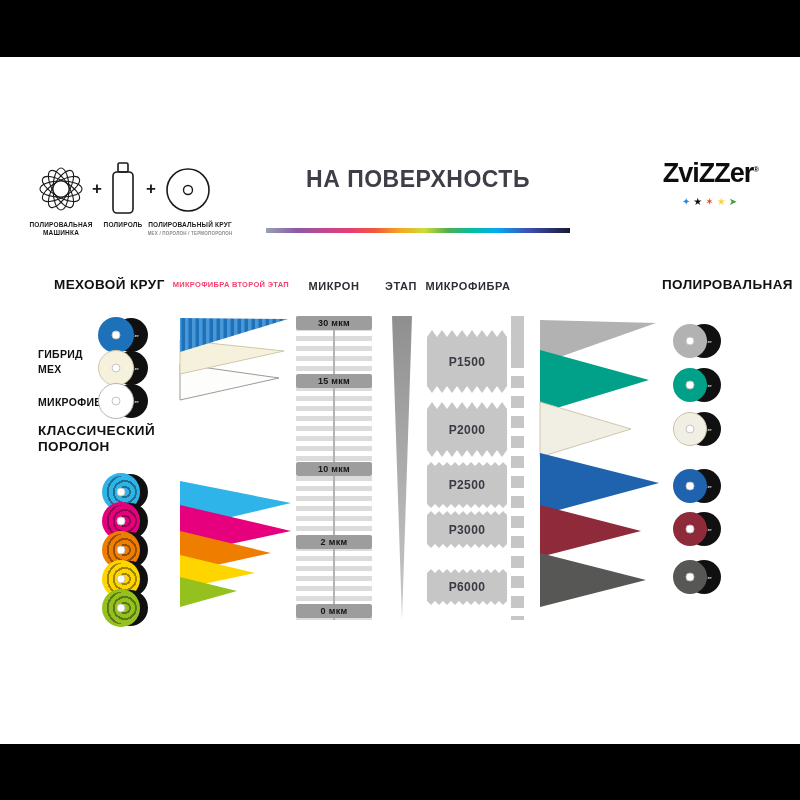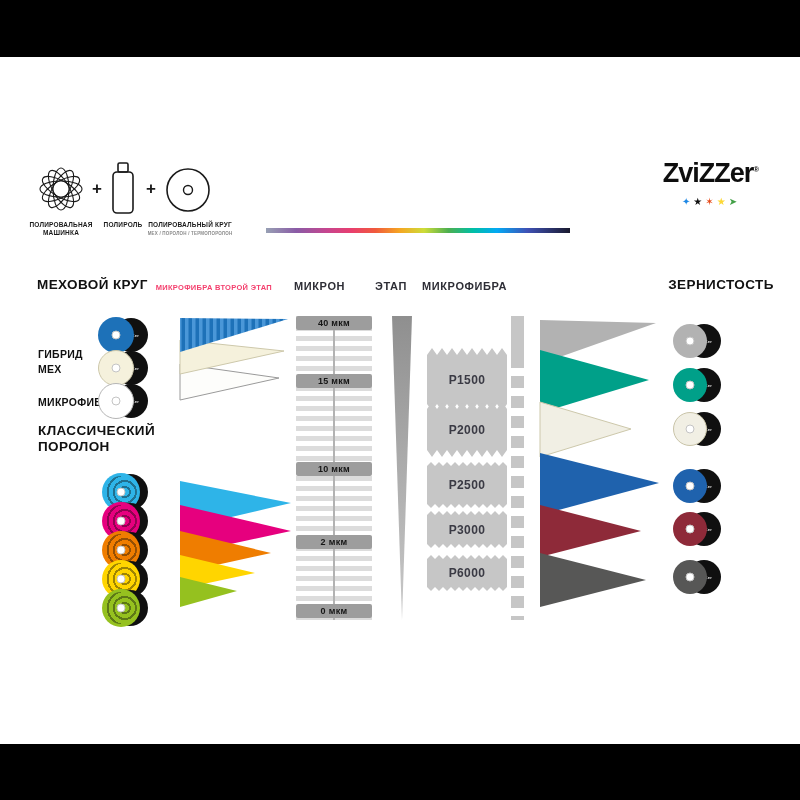--- a/index.html
+++ b/index.html
@@ -3,21 +3,21 @@
 <meta charset="utf-8">
 <style>
   *{margin:0;padding:0;box-sizing:border-box}
   html,body{width:800px;height:800px}
   body{position:relative;background:#fff;font-family:"Liberation Sans",sans-serif;overflow:hidden;color:#1a1a1a}
   .abs{position:absolute}
   .black-bar{position:absolute;left:0;width:800px;background:#000}
 
   
   .side-hdr{font-weight:bold;font-size:13.5px;color:#111;letter-spacing:.4px}
-  .col-hdr{position:absolute;font-weight:bold;font-size:11px;color:#2e2e36;letter-spacing:.6px}
+  .col-hdr{position:absolute;font-weight:bold;font-size:11px;color:#2e2e36;text-align:center;letter-spacing:.6px}
   .note{font-weight:bold;font-size:7.5px;color:#f43f6d;letter-spacing:.3px;margin-left:8px}
   .row-label{position:absolute;font-weight:bold;font-size:10.5px;color:#111;letter-spacing:.3px}
 
   
   .main-title{position:absolute;left:240px;top:166px;width:356px;text-align:center;font-weight:800;font-size:23px;color:#3e3e48;letter-spacing:.5px;line-height:1.2}
   .rainbow{position:absolute;left:266px;top:228px;width:304px;height:5px;
     background:linear-gradient(90deg,#97a0b4 0%,#8a5ba6 10%,#c6458f 20%,#e83e6f 28%,#f05a3c 36%,#f5a623 44%,#cddc39 52%,#4caf50 60%,#00bfa5 68%,#03a9f4 76%,#3f51b5 86%,#1a1a2e 100%)}
 
   
   .logo{position:absolute;left:646px;top:158px;width:130px;text-align:center;font-weight:900;font-size:27px;color:#0e0e0e;letter-spacing:-1px}
@@ -82,36 +82,37 @@
 <svg class="abs" style="left:164px;top:166px" width="48" height="48">
   <circle cx="24" cy="24" r="21" fill="none" stroke="#1a1a1a" stroke-width="1.6"></circle>
   <circle cx="24" cy="24" r="4.5" fill="none" stroke="#1a1a1a" stroke-width="1.4"></circle>
 </svg>
 <div class="legend-label" style="left:18px;top:221px;width:86px">ПОЛИРОВАЛЬНАЯ МАШИНКА</div>
 <div class="legend-label" style="left:100px;top:221px;width:46px">ПОЛИРОЛЬ</div>
 <div class="legend-label" style="left:144px;top:221px;width:92px">ПОЛИРОВАЛЬНЫЙ КРУГ</div>
 <div class="legend-sub" style="left:144px;top:231px;width:92px">МЕХ / ПОРОЛОН / ТЕРМОПОРОЛОН</div>
 
 <div class="main-title">
+  <div>НА ПОВЕРХНОСТЬ</div>
 </div>
 <div class="rainbow"></div>
 
 <div class="logo"><span>ZviZZer</span><sup>®</sup></div>
 <div class="logo-marks">
   <span style="color:#1e88e5">✦</span><span style="color:#111111">★</span><span style="color:#e64a19">✶</span><span style="color:#fdd835">★</span><span style="color:#43a047">➤</span>
 </div>
 
-<div class="abs" style="left:37px;top:277px;display:flex;align-items:flex-end">
+<div class="abs" style="left:54px;top:277px;display:flex;align-items:center">
   <span class="side-hdr">МЕХОВОЙ КРУГ</span>
   <span class="note">МИКРОФИБРА ВТОРОЙ ЭТАП</span>
 </div>
 <div class="col-hdr" style="left:294px;top:280px;width:80px">МИКРОН</div>
 <div class="col-hdr" style="left:375px;top:280px;width:52px">ЭТАП</div>
 <div class="col-hdr" style="left:422px;top:280px;width:92px">МИКРОФИБРА</div>
-<div class="abs side-hdr" style="left:662px;top:277px;width:118px;text-align:center">ЗЕРНИСТОСТЬ</div>
+<div class="abs side-hdr" style="left:662px;top:277px;width:118px;text-align:center">ПОЛИРОВАЛЬНАЯ</div>
 
 <div class="row-label" style="left:38px;top:348px">ГИБРИД</div>
 <div class="row-label" style="left:38px;top:363px">МЕХ</div>
 <div class="row-label" style="left:38px;top:396px">МИКРОФИБРА</div>
 
 <div class="dpair" style="left:98px;top:317px;width:50px;height:36px">
   <div class="dback" style="right:0;top:1px;width:34px;height:34px">
       <span>ZviZZer</span>
     </div>
   <div class="dfront" style="left:0;top:0;width:36px;height:36px;background:#1d71b8">
@@ -186,49 +187,49 @@
 <svg class="abs" style="left:178px;top:476px" width="120" height="150">
   <polygon points="2,5 113,27 2,53" fill="#2eb4e8"></polygon>
   <polygon points="2,29 113,55 2,79" fill="#e6007e"></polygon>
   <polygon points="2,55 93,77 2,97" fill="#ef7d00"></polygon>
   <polygon points="2,79 77,97 2,113" fill="#ffd500"></polygon>
   <polygon points="2,101 59,115 2,131" fill="#95c11f"></polygon>
 </svg>
 
 <div class="micron-stripes"></div>
 <div class="micron-line"></div>
-<div class="mtick" style="top:316px">40 мкм</div>
+<div class="mtick" style="top:316px">30 мкм</div>
 <div class="mtick" style="top:374px">15 мкм</div>
 <div class="mtick" style="top:462px">10 мкм</div>
 <div class="mtick" style="top:535px">2 мкм</div>
 <div class="mtick" style="top:604px">0 мкм</div>
 
 <svg class="abs" style="left:386px;top:312px" width="32" height="312">
   <defs>
     <linearGradient id="wedgegrad" x1="0" y1="0" x2="0" y2="1">
       <stop offset="0" stop-color="#8f8f8f"></stop>
       <stop offset="1" stop-color="#c9c9c9"></stop>
     </linearGradient>
   </defs>
   <polygon points="6,4 26,4 16,308" fill="url(#wedgegrad)"></polygon>
 </svg>
 
-<div class="grit zz-coarse" style="top:348px;height:63px">
+<div class="grit zz-coarse" style="top:330px;height:63px">
     <span>P1500</span>
   </div>
 <div class="grit zz-coarse" style="top:402px;height:55px">
     <span>P2000</span>
   </div>
 <div class="grit zz-fine" style="top:462px;height:46px">
     <span>P2500</span>
   </div>
 <div class="grit zz-fine" style="top:511px;height:37px">
     <span>P3000</span>
   </div>
-<div class="grit zz-fine" style="top:555px;height:36px">
+<div class="grit zz-fine" style="top:569px;height:36px">
     <span>P6000</span>
   </div>
 
 <div class="grit-ruler-top"></div>
 <div class="grit-ruler"></div>
 
 <svg class="abs" style="left:538px;top:316px" width="125" height="296">
   <polygon points="2,4 118,7 2,48" fill="#b2b2b2"></polygon>
   <polygon points="2,34 111,64 2,97" fill="#00a089"></polygon>
   <polygon points="2,86 93,113 2,141" fill="#f1efe4" stroke="#cdc8ab" stroke-width="1"></polygon>

